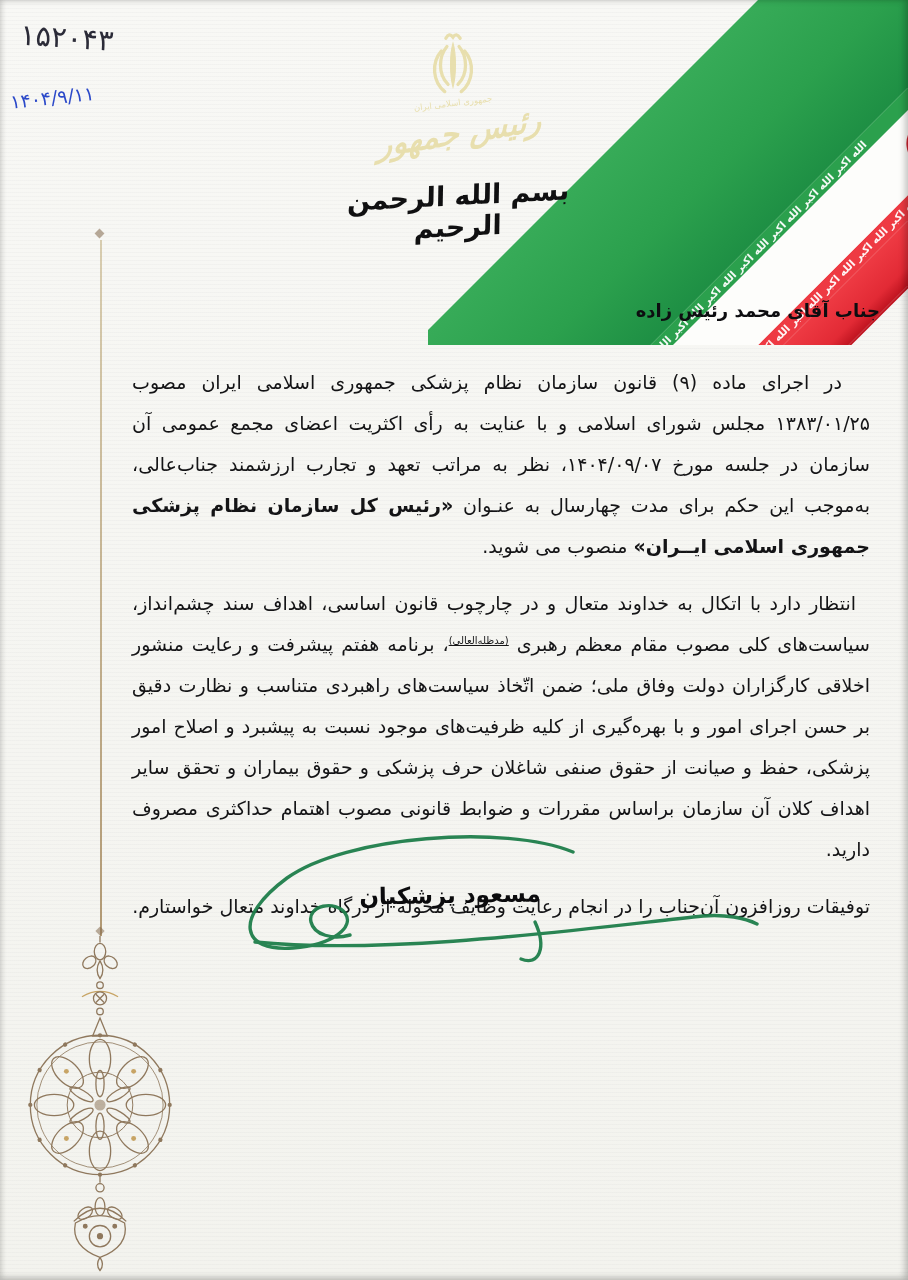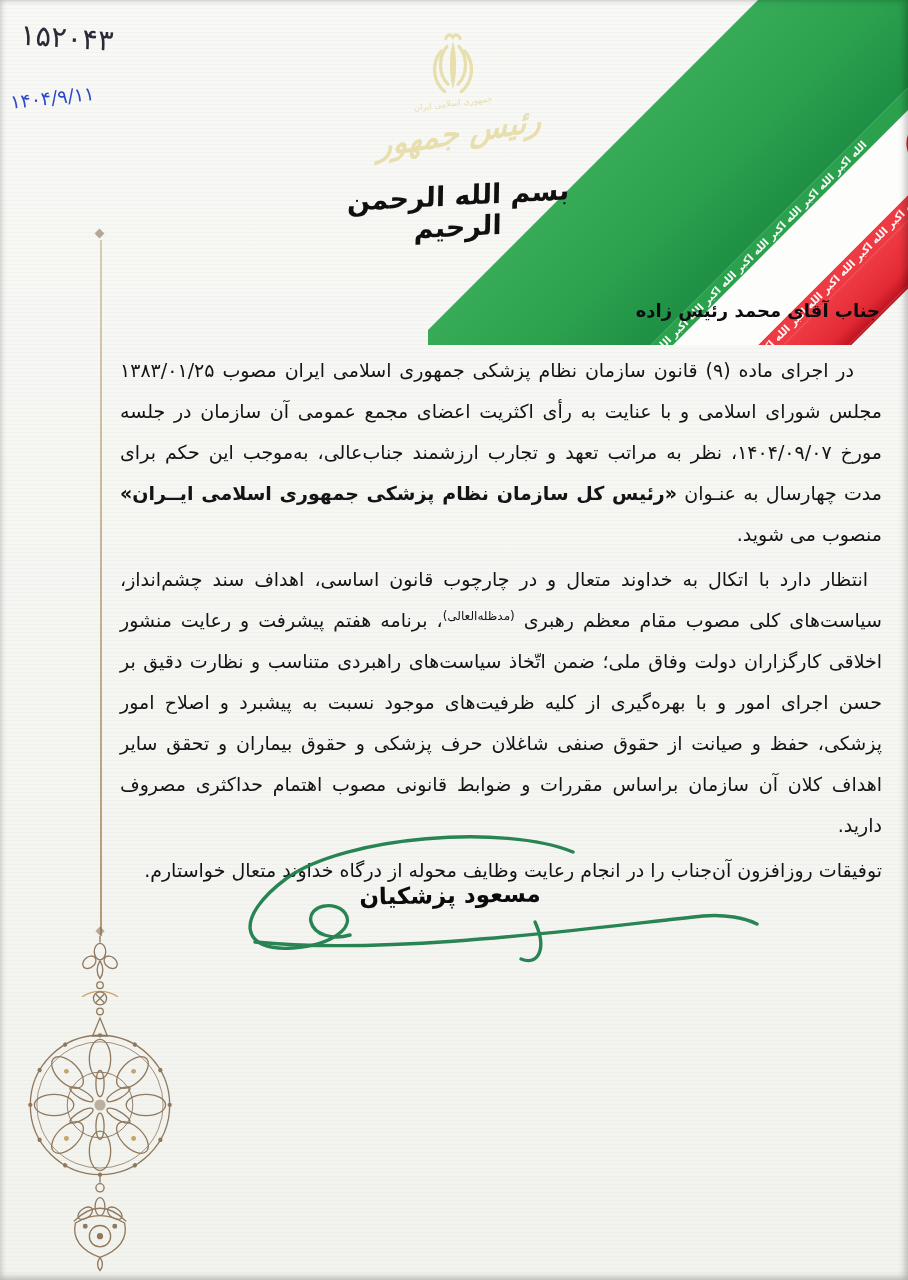--- a/index.html
+++ b/index.html
@@ -83,25 +83,25 @@
 
   
   .addressee {
     position:absolute; right:28px; top:300px; left:300px; text-align:right;
     direction:rtl; font-size:18px; font-weight:bold; color:#0d0d10;
   }
   .letter-body {
     position:absolute; top:346px; right:22px; left:116px;
     direction:rtl; text-align:justify; font-size:19px; line-height:41px; color:#141416;
   }
-  .letter-body p { margin:4px; }
+  .letter-body p { margin:16px; }
   .letter-body .indent1 { text-indent:28px; }
   .letter-body .indent2 { text-indent:14px; }
   .bold-phrase { font-weight:bold; }
-  sup.honorific { font-size:12px; line-height:0; vertical-align:7px; }
+  sup.honorific { font-size:10px; line-height:0; vertical-align:7px;text-decoration:underline; }
 
   
   .signature-scribble { position:absolute; left:205px; top:830px; width:600px; height:145px; z-index:2; }
   .signature-name {
     position:absolute; left:330px; top:882px; width:240px; z-index:3;
     direction:rtl; text-align:center; font-size:23px; font-weight:bold; color:#0b0b0d;
     transform:rotate(-1deg);
   }
 </style>
 </head>

